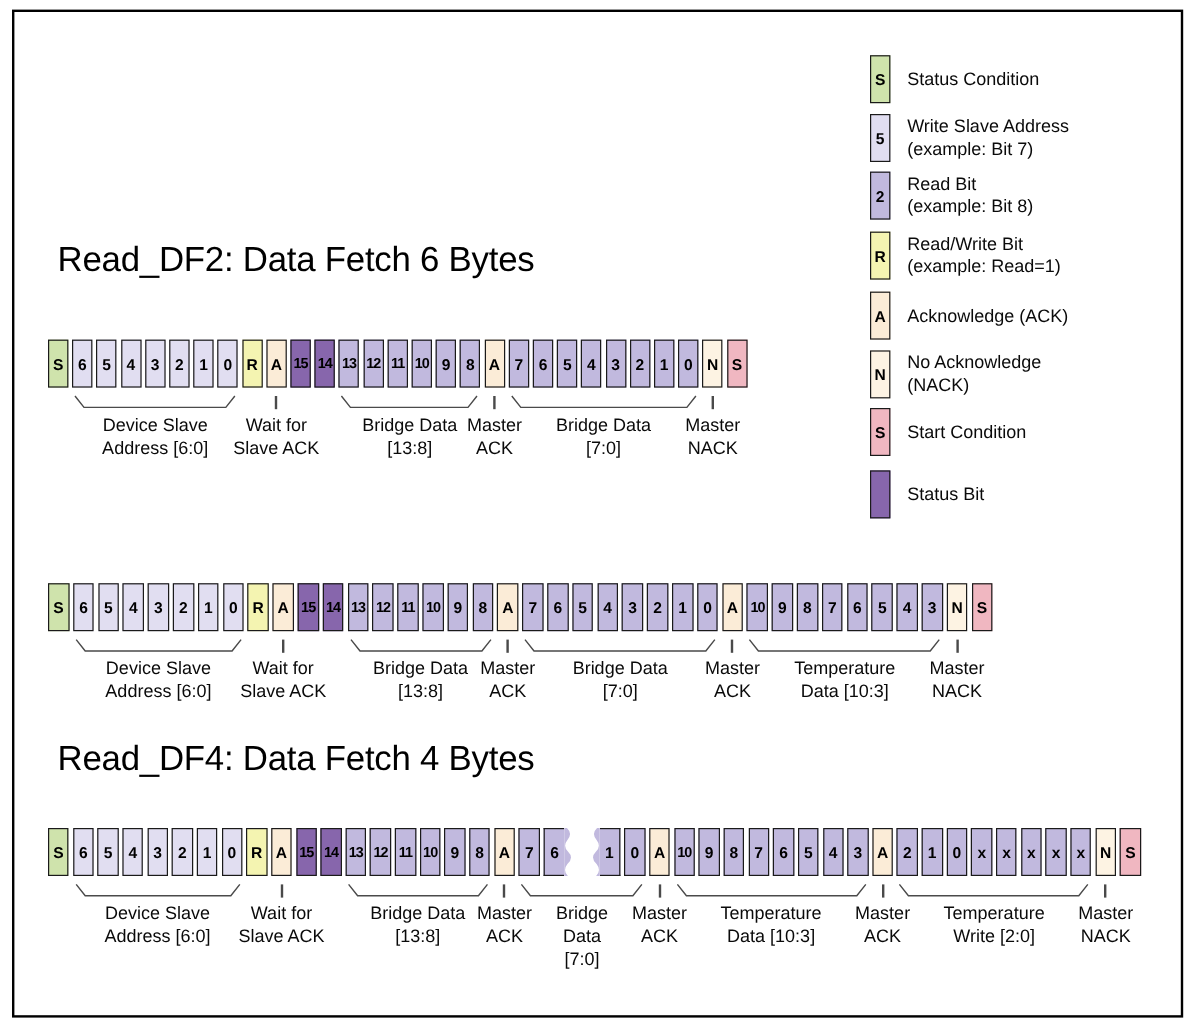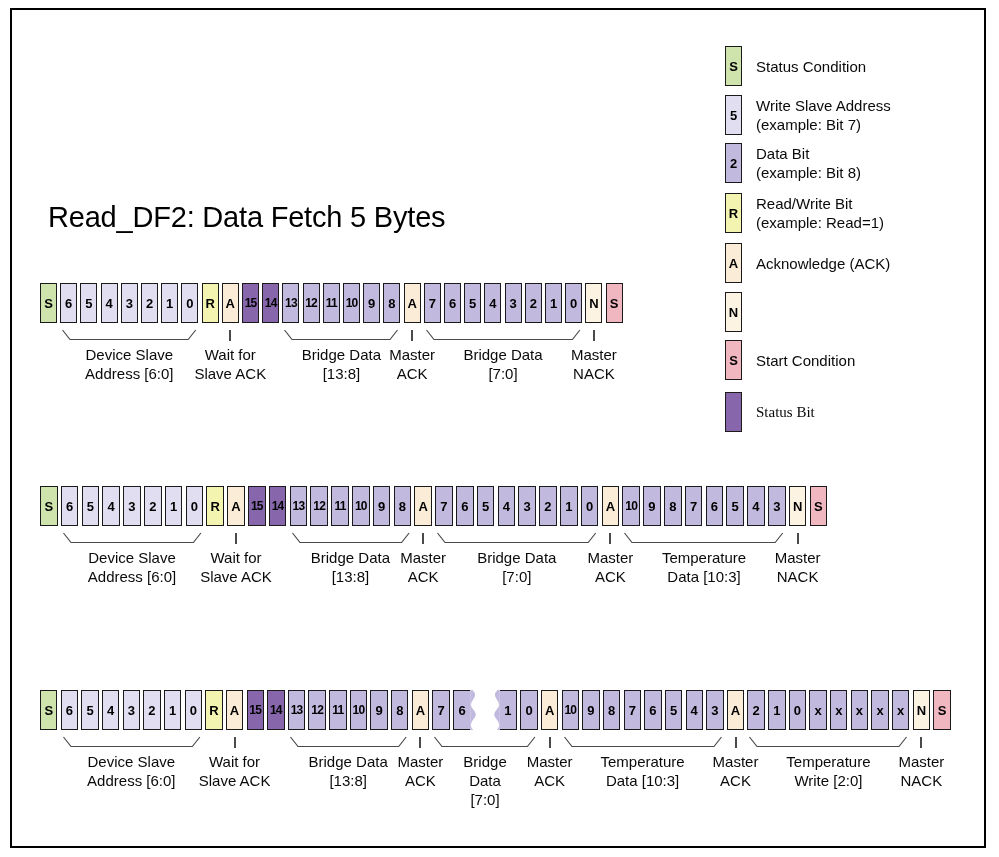--- a/index.html
+++ b/index.html
@@ -37,53 +37,57 @@
     <div class="legend-item" style="left: 725px; top: 95px;">
       <div class="legend-swatch" style="background: rgb(225, 222, 241);">5</div>
       <div class="legend-text">
         <div>Write Slave Address</div>
         <div>(example: Bit 7)</div>
       </div>
     </div>
     <div class="legend-item" style="left: 725px; top: 143px;">
       <div class="legend-swatch" style="background: rgb(193, 185, 222);">2</div>
       <div class="legend-text">
-        <div>Data Bit</div>
+        <div>Read Bit</div>
         <div>(example: Bit 8)</div>
       </div>
     </div>
     <div class="legend-item" style="left: 725px; top: 193px;">
       <div class="legend-swatch" style="background: rgb(244, 244, 177);">R</div>
       <div class="legend-text">
         <div>Read/Write Bit</div>
         <div>(example: Read=1)</div>
       </div>
     </div>
     <div class="legend-item" style="left: 725px; top: 243px;">
       <div class="legend-swatch" style="background: rgb(251, 236, 215);">A</div>
       <div class="legend-text">
         <div>Acknowledge (ACK)</div>
       </div>
     </div>
     <div class="legend-item" style="left: 725px; top: 292px;">
       <div class="legend-swatch" style="background: rgb(253, 243, 227);">N</div>
+      <div class="legend-text">
+        <div>No Acknowledge</div>
+        <div>(NACK)</div>
+      </div>
     </div>
     <div class="legend-item" style="left: 725px; top: 340px;">
       <div class="legend-swatch" style="background: rgb(240, 183, 193);">S</div>
       <div class="legend-text">
         <div>Start Condition</div>
       </div>
     </div>
-    <div class="legend-item" style="left: 725px; top: 392px; font-family: Liberation Serif, serif;">
+    <div class="legend-item" style="left: 725px; top: 392px;">
       <div class="legend-swatch" style="background: rgb(135, 102, 172);"></div>
       <div class="legend-text">
         <div>Status Bit</div>
       </div>
     </div>
-    <div class="title" style="left: 48px; top: 201px;">Read_DF2: Data Fetch 5 Bytes</div>
+    <div class="title" style="left: 48px; top: 201px;">Read_DF2: Data Fetch 6 Bytes</div>
     <div class="cell" style="left: 40px; top: 283px; width: 17px; background: rgb(207, 227, 172);">S</div>
     <div class="cell" style="left: 60.2px; top: 283px; width: 17px; background: rgb(225, 222, 241);">6</div>
     <div class="cell" style="left: 80.4px; top: 283px; width: 17px; background: rgb(225, 222, 241);">5</div>
     <div class="cell" style="left: 100.6px; top: 283px; width: 17px; background: rgb(225, 222, 241);">4</div>
     <div class="cell" style="left: 120.8px; top: 283px; width: 17px; background: rgb(225, 222, 241);">3</div>
     <div class="cell" style="left: 141px; top: 283px; width: 17px; background: rgb(225, 222, 241);">2</div>
     <div class="cell" style="left: 161.2px; top: 283px; width: 17px; background: rgb(225, 222, 241);">1</div>
     <div class="cell" style="left: 181.4px; top: 283px; width: 17px; background: rgb(225, 222, 241);">0</div>
     <div class="cell" style="left: 201.6px; top: 283px; width: 17px; background: rgb(244, 244, 177);">R</div>
     <div class="cell" style="left: 221.8px; top: 283px; width: 17px; background: rgb(251, 236, 215);">A</div>
@@ -221,20 +225,21 @@
     </svg>
     <div class="glabel" style="left: 704px; top: 548px;">
       <div>Temperature</div>
       <div>Data [10:3]</div>
     </div>
     <div class="tick" style="left: 796.6px; top: 533px;"></div>
     <div class="glabel" style="left: 797.6px; top: 548px;">
       <div>Master</div>
       <div>NACK</div>
     </div>
+    <div class="title" style="left: 48px; top: 617px;">Read_DF4: Data Fetch 4 Bytes</div>
     <div class="cell" style="left: 40px; top: 690px; width: 17.45px; background: rgb(207, 227, 172);">S</div>
     <div class="cell" style="left: 60.65px; top: 690px; width: 17.45px; background: rgb(225, 222, 241);">6</div>
     <div class="cell" style="left: 81.3px; top: 690px; width: 17.45px; background: rgb(225, 222, 241);">5</div>
     <div class="cell" style="left: 101.95px; top: 690px; width: 17.45px; background: rgb(225, 222, 241);">4</div>
     <div class="cell" style="left: 122.6px; top: 690px; width: 17.45px; background: rgb(225, 222, 241);">3</div>
     <div class="cell" style="left: 143.25px; top: 690px; width: 17.45px; background: rgb(225, 222, 241);">2</div>
     <div class="cell" style="left: 163.9px; top: 690px; width: 17.45px; background: rgb(225, 222, 241);">1</div>
     <div class="cell" style="left: 184.55px; top: 690px; width: 17.45px; background: rgb(225, 222, 241);">0</div>
     <div class="cell" style="left: 205.2px; top: 690px; width: 17.45px; background: rgb(244, 244, 177);">R</div>
     <div class="cell" style="left: 225.85px; top: 690px; width: 17.45px; background: rgb(251, 236, 215);">A</div>

